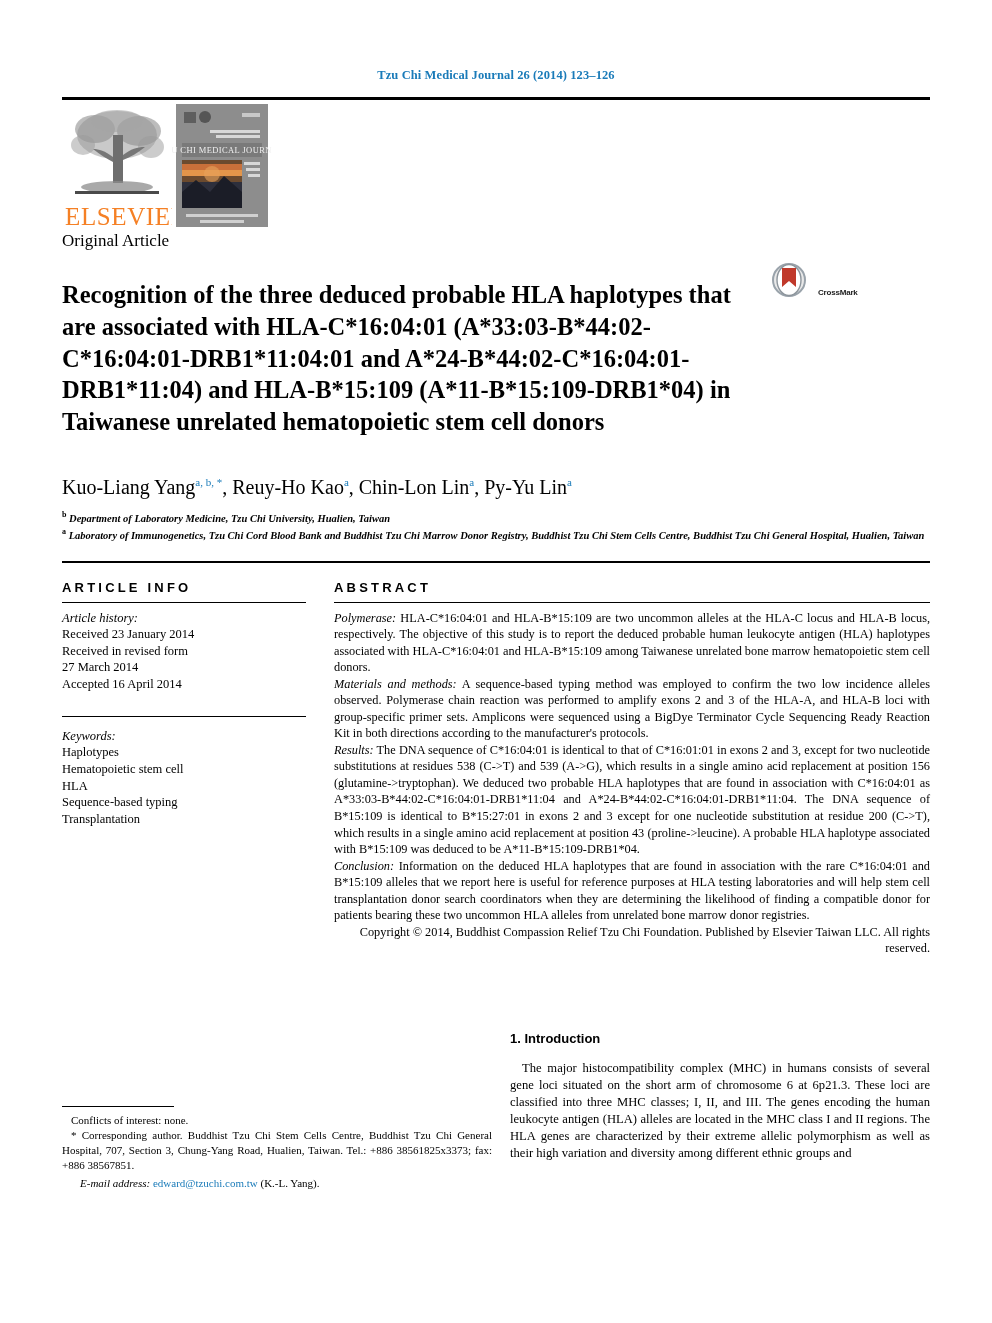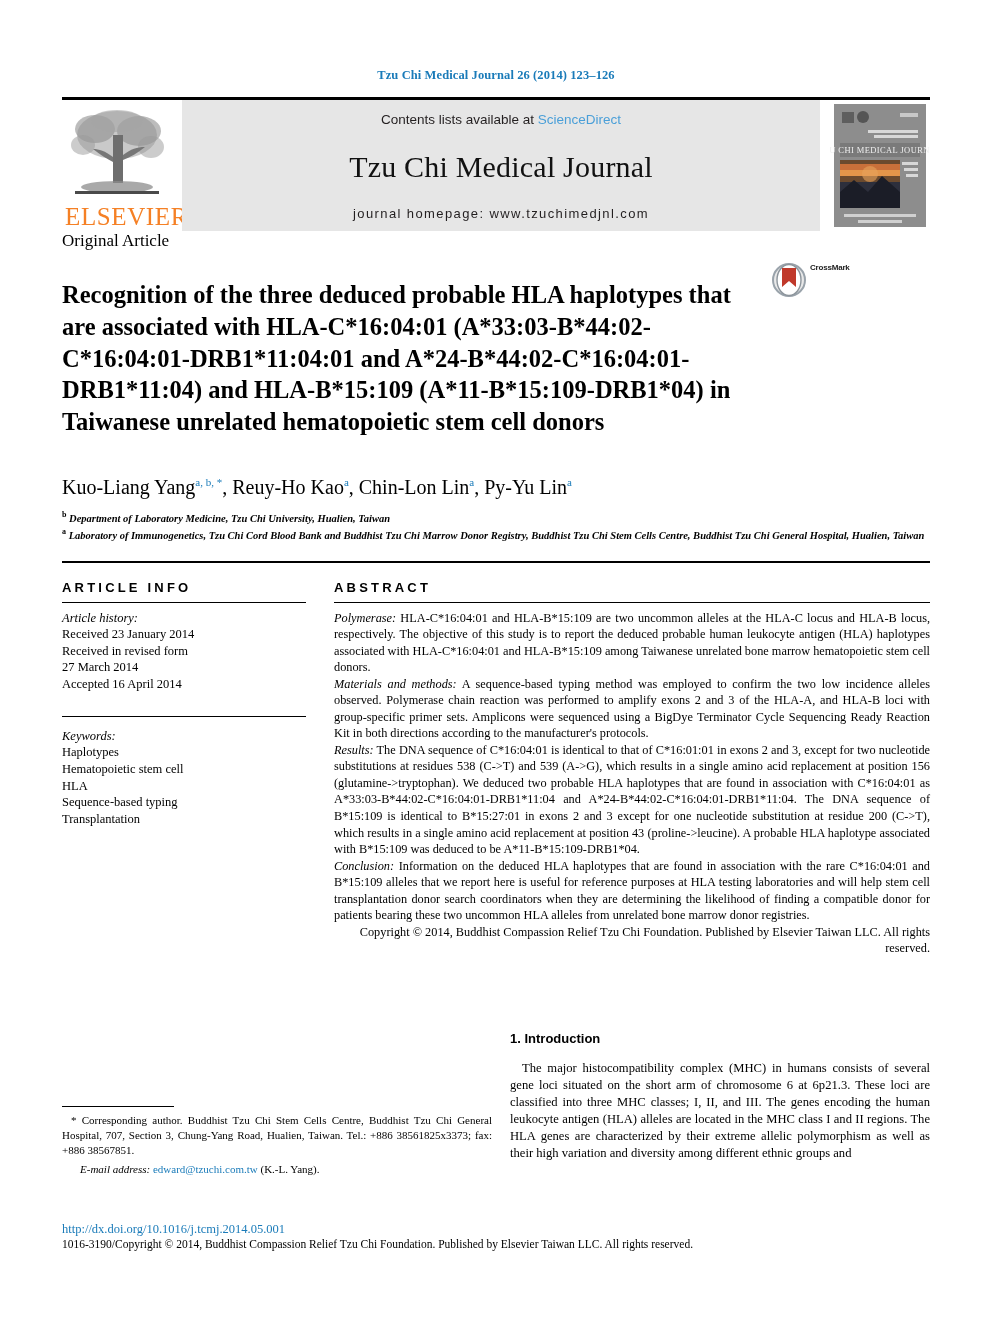--- a/index.html
+++ b/index.html
@@ -115,22 +115,22 @@
     line-height: 1.29;
     font-family: "Liberation Serif", serif;
     color: #000;
     max-width: 700px;
   }
   .crossmark {
     flex: 0 0 90px;
     width: 90px;
     margin-left: 10px;
     display: flex;
-    align-items: flex-start;
-    gap: 4px;
+    align-items: flex-end;
+    gap: 12px;
   }
   .crossmark-label {
     font-family: "Liberation Sans", sans-serif;
     font-size: 8px;
     font-weight: bold;
     color: #222;
     letter-spacing: -.2px;
   }
 
   
@@ -310,27 +310,20 @@
           <path d="M44 30 L44 78 L54 78 L54 30 Z" fill="#6e6e6e"></path>
           <path d="M44 52 C36 46 30 44 24 44 C32 50 38 54 44 57 Z" fill="#777"></path>
           <path d="M54 50 C62 44 68 42 76 42 C68 48 62 52 54 55 Z" fill="#777"></path>
           <ellipse cx="48" cy="82" rx="36" ry="6" fill="#8c8c8c" opacity="0.75"></ellipse>
           <rect x="6" y="86" width="84" height="3" fill="#4a4a4a"></rect>
         </g>
       </svg>
       <div class="elsevier-word">ELSEVIER</div>
     </div>
 
-    <div class="journal-band">
-      <div class="contents-line">
-        <span>Contents lists available at </span><span class="sd">ScienceDirect</span>
-      </div>
-      <div class="journal-title">Tzu Chi Medical Journal</div>
-      <div class="homepage-line">journal homepage: www.tzuchimedjnl.com</div>
-    </div>
 
     <div class="cover-thumb">
       <svg width="100" height="131" viewBox="0 0 100 131">
         <rect x="0" y="0" width="100" height="131" fill="#ffffff"></rect>
         <rect x="4" y="4" width="92" height="123" fill="#8d8d8d"></rect>
         <rect x="10" y="10" width="80" height="16" fill="#8d8d8d"></rect>
         <rect x="12" y="12" width="12" height="11" fill="#5e5e5e"></rect>
         <circle cx="33" cy="17" r="6" fill="#555"></circle>
         <rect x="70" y="13" width="18" height="4" fill="#c8c8c8"></rect>
         <rect x="38" y="30" width="50" height="3" fill="#d8d8d8"></rect>
@@ -422,27 +415,26 @@
     <div class="body-col-left"></div>
     <div class="body-col-right">
       <div class="section-num-head">1.  Introduction</div>
       <p class="intro-para">The major histocompatibility complex (MHC) in humans consists of several gene loci situated on the short arm of chromosome 6 at 6p21.3. These loci are classified into three MHC classes; I, II, and III. The genes encoding the human leukocyte antigen (HLA) alleles are located in the MHC class I and II regions. The HLA genes are characterized by their extreme allelic polymorphism as well as their high variation and diversity among different ethnic groups and</p>
     </div>
   </div>
 
   <div class="footnotes">
     <div class="foot-rule"></div>
     <div class="footnote-text">
+      <span class="indent">Conflicts of interest: none.</span>
+    </div>
+    <div class="footnote-text">
       <span class="indent">* Corresponding author. Buddhist Tzu Chi Stem Cells Centre, Buddhist Tzu Chi General Hospital, 707, Section 3, Chung-Yang Road, Hualien, Taiwan. Tel.: +886 38561825x3373; fax: +886 38567851.</span>
     </div>
     <div class="footnote-text" style="text-indent:18px; margin-top:4px;">
       <span class="email-lbl">E-mail address:</span>
       <span class="link-blue">edward@tzuchi.com.tw</span>
       <span>(K.-L. Yang).</span>
     </div>
   </div>
 
-  <div class="bottom-block">
-    <div class="doi-line">http://dx.doi.org/10.1016/j.tcmj.2014.05.001</div>
-    <div class="issn-line">1016-3190/Copyright © 2014, Buddhist Compassion Relief Tzu Chi Foundation. Published by Elsevier Taiwan LLC. All rights reserved.</div>
-  </div>
 
 </div>
 
 </body></html>

